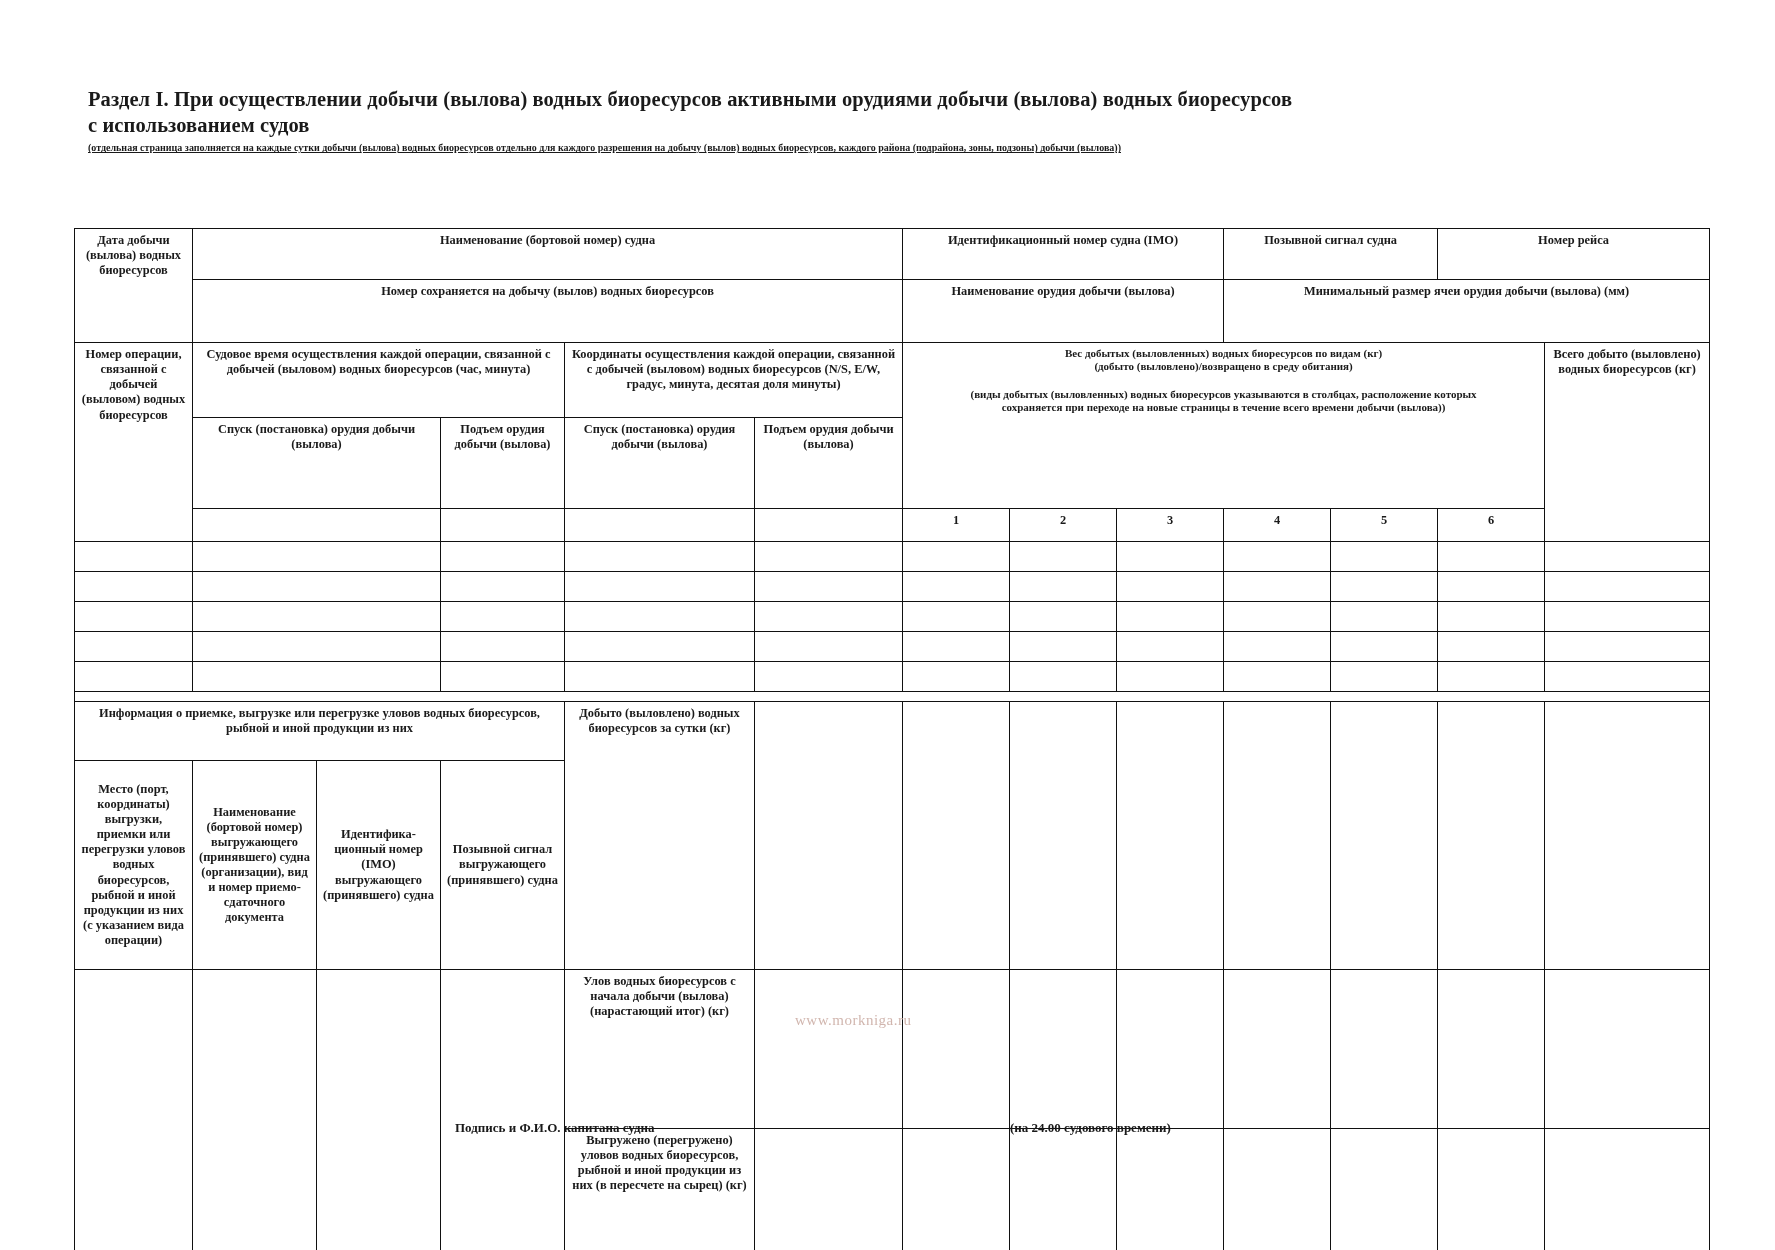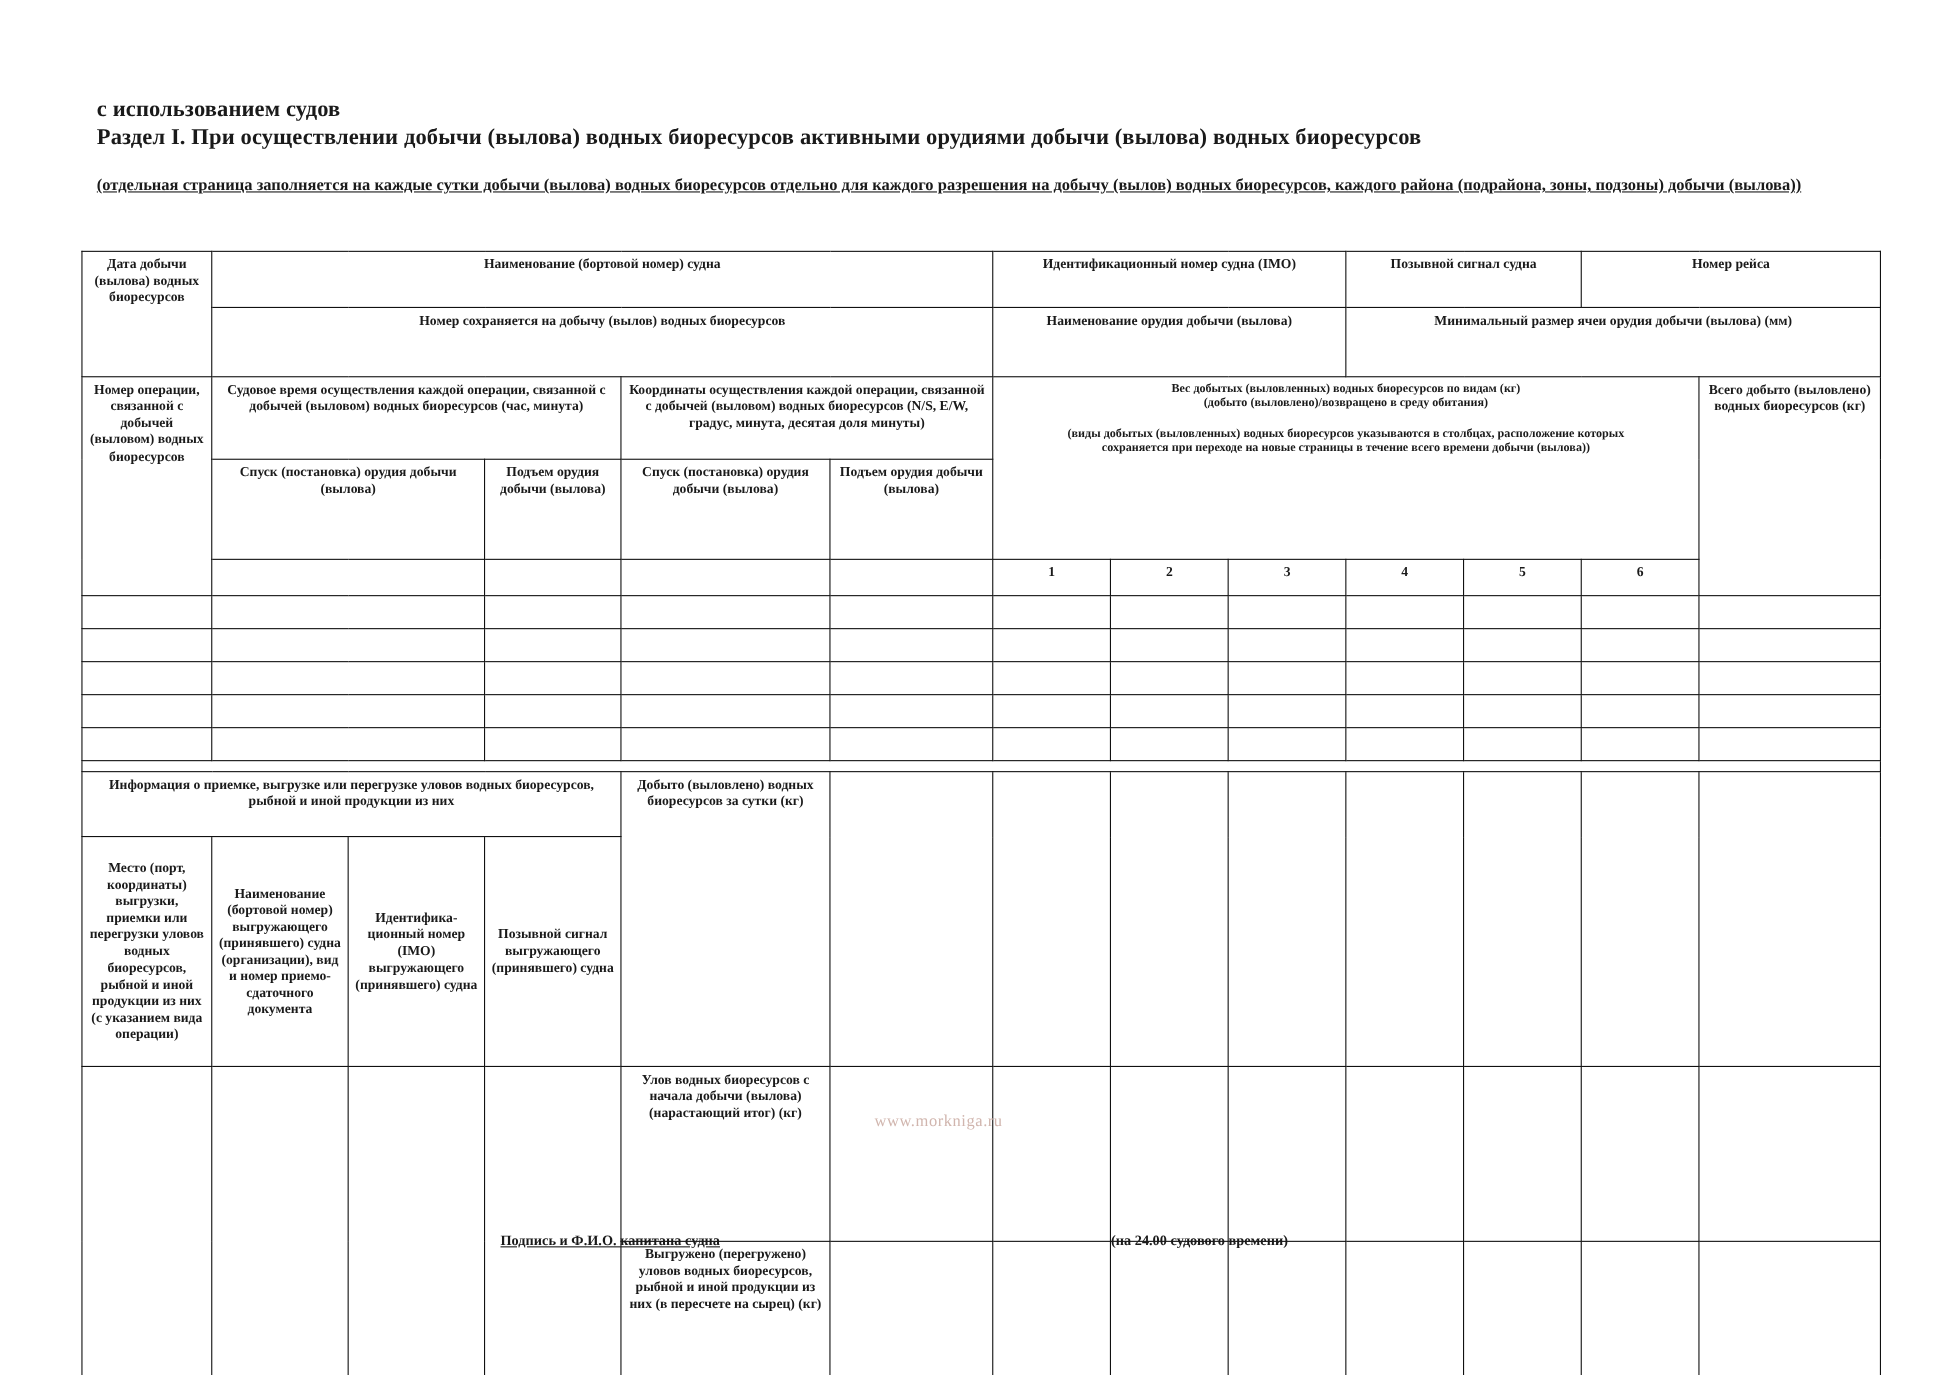--- a/index.html
+++ b/index.html
@@ -29,24 +29,24 @@
     width: 1610px;
   }
   .h-title {
     font-weight: bold;
     font-size: 20.5px;
     line-height: 1.28;
     letter-spacing: 0.1px;
   }
   .h-sub-underline {
     font-weight: bold;
-    font-size: 15px;
+    font-size: 10px;
     line-height: 1.34;
     text-decoration: underline;
-    margin-top: 21px;
+    margin-top: 3px;
   }
   .h-note {
     font-weight: bold;
     font-size: 13.5px;
     line-height: 1.3;
     margin-top: 6px;
   }
 
   
   .tbl-wrap {
@@ -85,31 +85,31 @@
     letter-spacing: 0.5px;
     opacity: .85;
     pointer-events: none;
   }
   .footline {
     position: absolute;
     top: 1120px;
     font-weight: bold;
     font-size: 13px;
   }
-  .footline.a { left: 455px; text-decoration: underline; }
+  .footline.a { left: 455px; }
   .footline.b { left: 1010px; }
 </style>
 </head>
 <body>
 
 <div class="page">
 
   <div class="heading-block">
+    <div class="h-title">Раздел I. При осуществлении добычи (вылова) водных биоресурсов активными орудиями добычи (вылова) водных биоресурсов</div>
     <div class="h-title">с использованием судов</div>
-    <div class="h-title">Раздел I. При осуществлении добычи (вылова) водных биоресурсов активными орудиями добычи (вылова) водных биоресурсов</div>
     <div class="h-sub-underline">(отдельная страница заполняется на каждые сутки добычи (вылова) водных биоресурсов отдельно для каждого разрешения на добычу (вылов) водных биоресурсов, каждого района (подрайона, зоны, подзоны) добычи (вылова))</div>
   </div>
 
   <div class="tbl-wrap">
     <table class="form">
       <colgroup>
         <col style="width:118px">
         <col style="width:124px">
         <col style="width:124px">
         <col style="width:124px">

